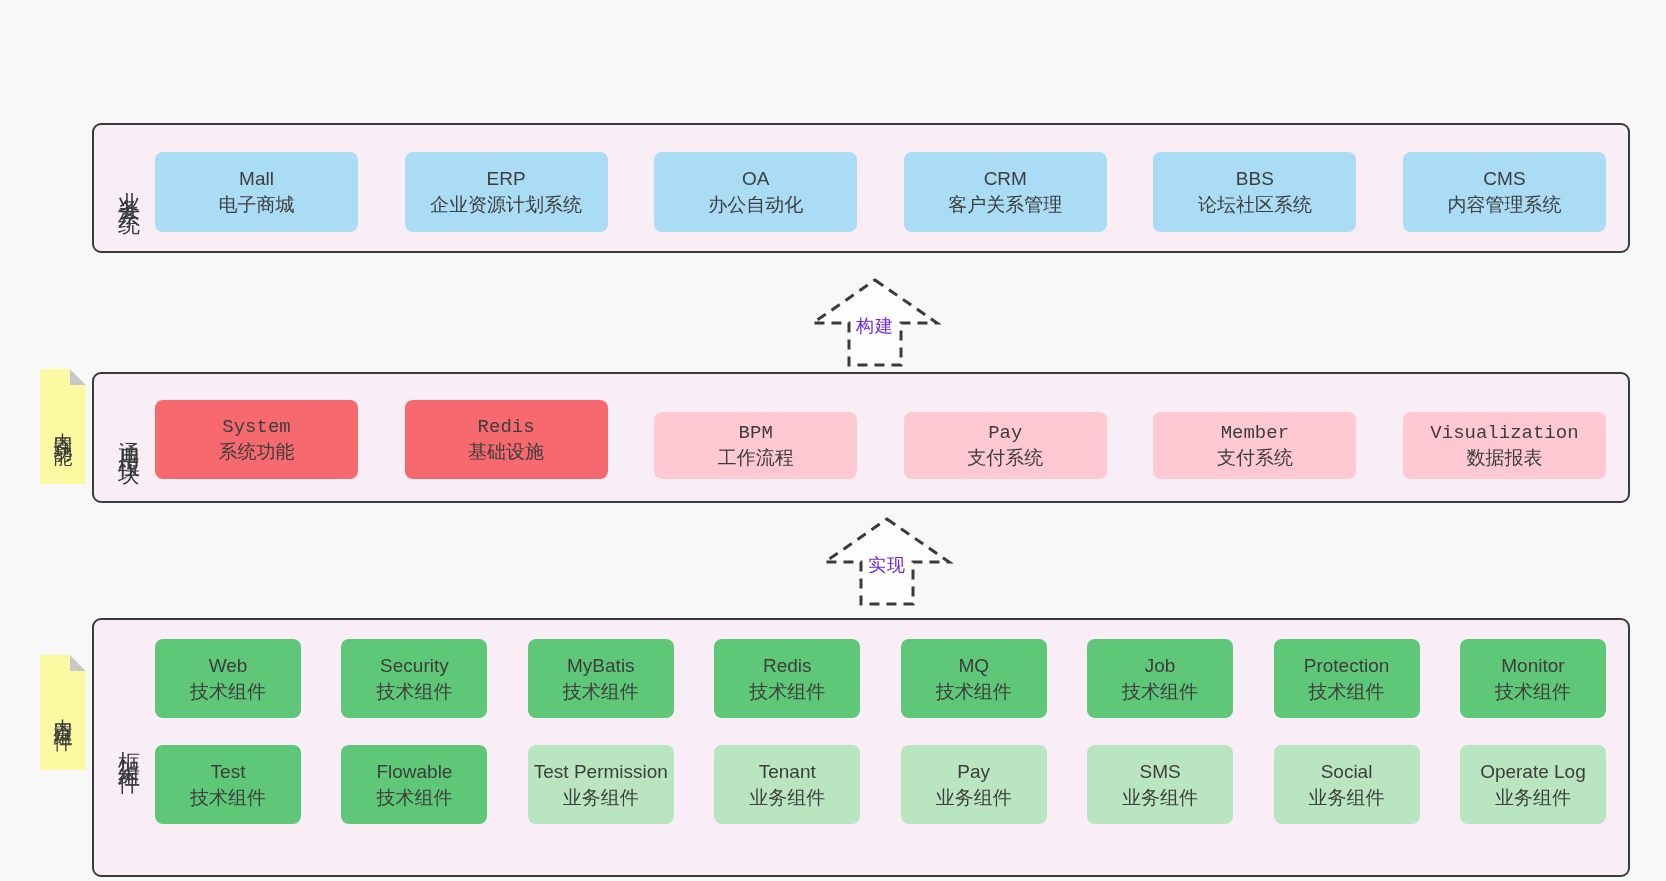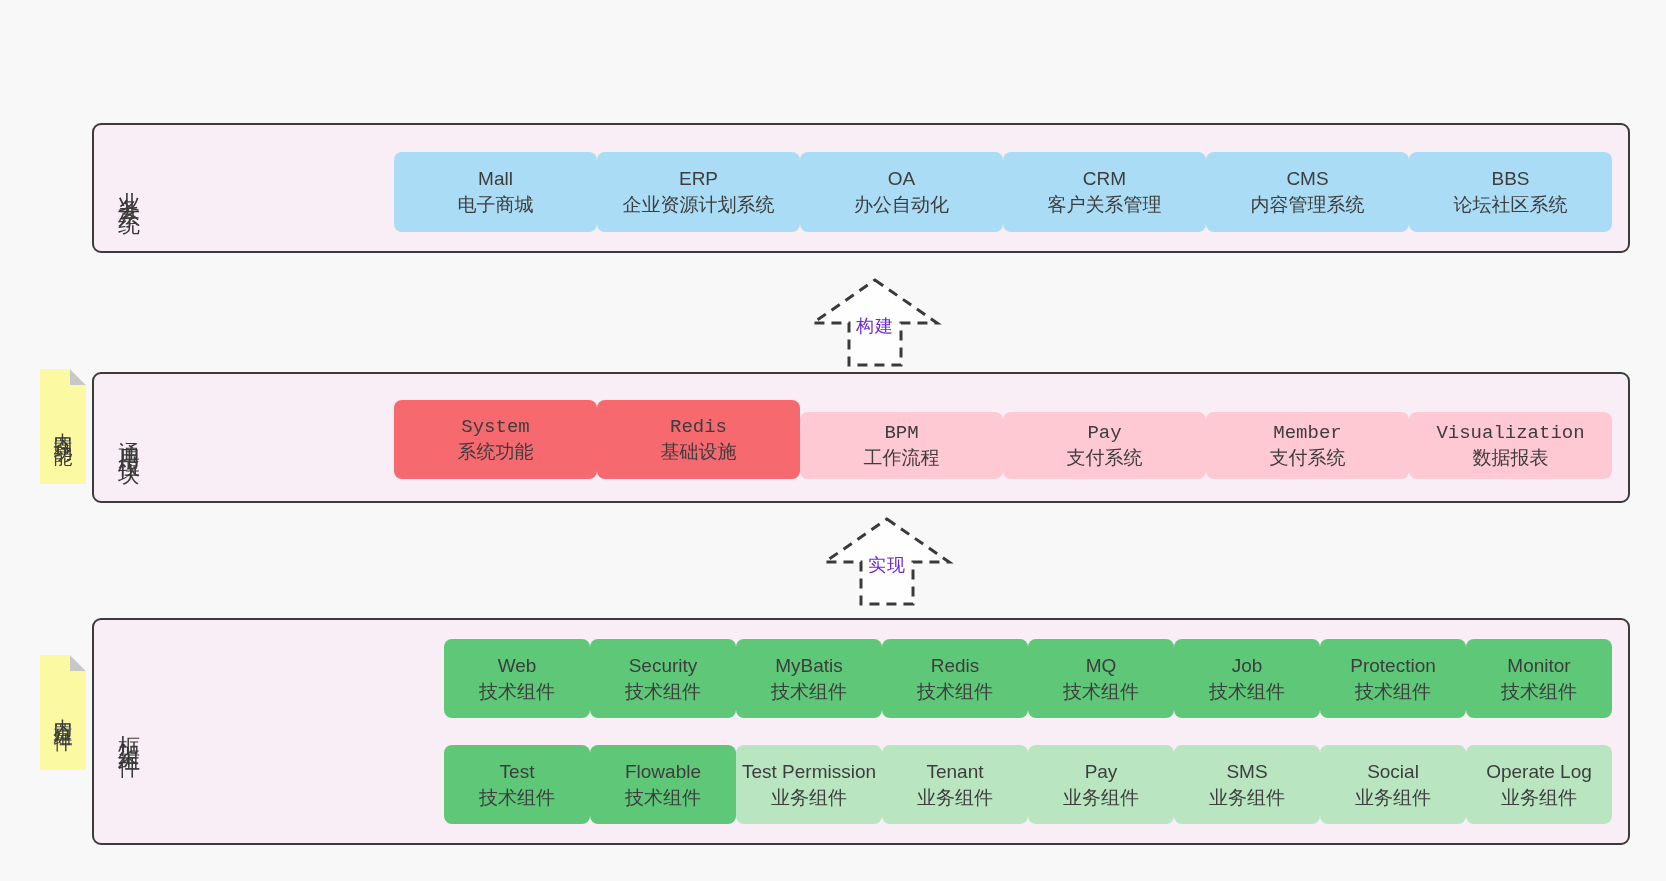--- a/index.html
+++ b/index.html
@@ -6,29 +6,29 @@
   .stage{
     position:relative;width:1666px;height:881px;background:#f8f8f8;
     font-family:"Liberation Sans","DejaVu Sans",sans-serif;color:#3d3d3d;overflow:hidden;
   }
   .container{
     position:absolute;left:92px;width:1538px;box-sizing:border-box;
     background:var(--container_bg);border:2px solid var(--container_border);border-radius:9px;
   }
   #layer-business{top:123px;height:130px;}
   #layer-modules{top:372px;height:131px;}
-  #layer-components{top:618px;height:227px;padding-left:40px;}
+  #layer-components{top:618px;height:259px;padding-left:40px;}
 
   .v-label{
     position:absolute;left:20px;top:50%;transform:translateY(-50%);
     writing-mode:vertical-rl;text-orientation:upright;
     font-size:22px;letter-spacing:7px;color:#383838;white-space:nowrap;
   }
 
-  .nodes{position:absolute;left:61px;right:16px;display:flex;justify-content:flex-end;}
+  .nodes{position:absolute;left:61px;right:22px;display:flex;justify-content:space-between;}
   #layer-business .nodes{top:27px;height:80px;}
   #layer-modules .nodes{top:26px;height:79px;font-family:Liberation Mono, monospace;}
   #layer-components .nodes.row-1{top:19px;height:79px;}
   #layer-components .nodes.row-2{top:125px;height:79px;}
 
   .node{
     border-radius:8px;box-sizing:border-box;padding:0 4px;
     display:flex;flex-direction:column;align-items:center;justify-content:center;
     text-align:center;font-size:19px;line-height:26px;color:#3d3d3d;
   }
@@ -83,26 +83,26 @@
         </div>
         <div class="node blue">
           <div class="node-title">OA</div>
           <div class="node-subtitle">办公自动化</div>
         </div>
         <div class="node blue">
           <div class="node-title">CRM</div>
           <div class="node-subtitle">客户关系管理</div>
         </div>
         <div class="node blue">
+          <div class="node-title">BBS</div>
+          <div class="node-subtitle">论坛社区系统</div>
+        </div>
+        <div class="node blue">
           <div class="node-title">CMS</div>
           <div class="node-subtitle">内容管理系统</div>
-        </div>
-        <div class="node blue">
-          <div class="node-title">BBS</div>
-          <div class="node-subtitle">论坛社区系统</div>
         </div>
       </div>
   </div>
 
   <div class="arrow" id="arrow-build">
     <svg viewBox="0 0 130 92">
       <polygon points="65,3 127,46 91,46 91,88 39,88 39,46 3,46" fill="#fefefe" stroke="#3a3a3a" stroke-width="3" stroke-dasharray="10 7"></polygon>
     </svg>
     <div class="arrow-label">构建</div>
   </div>

